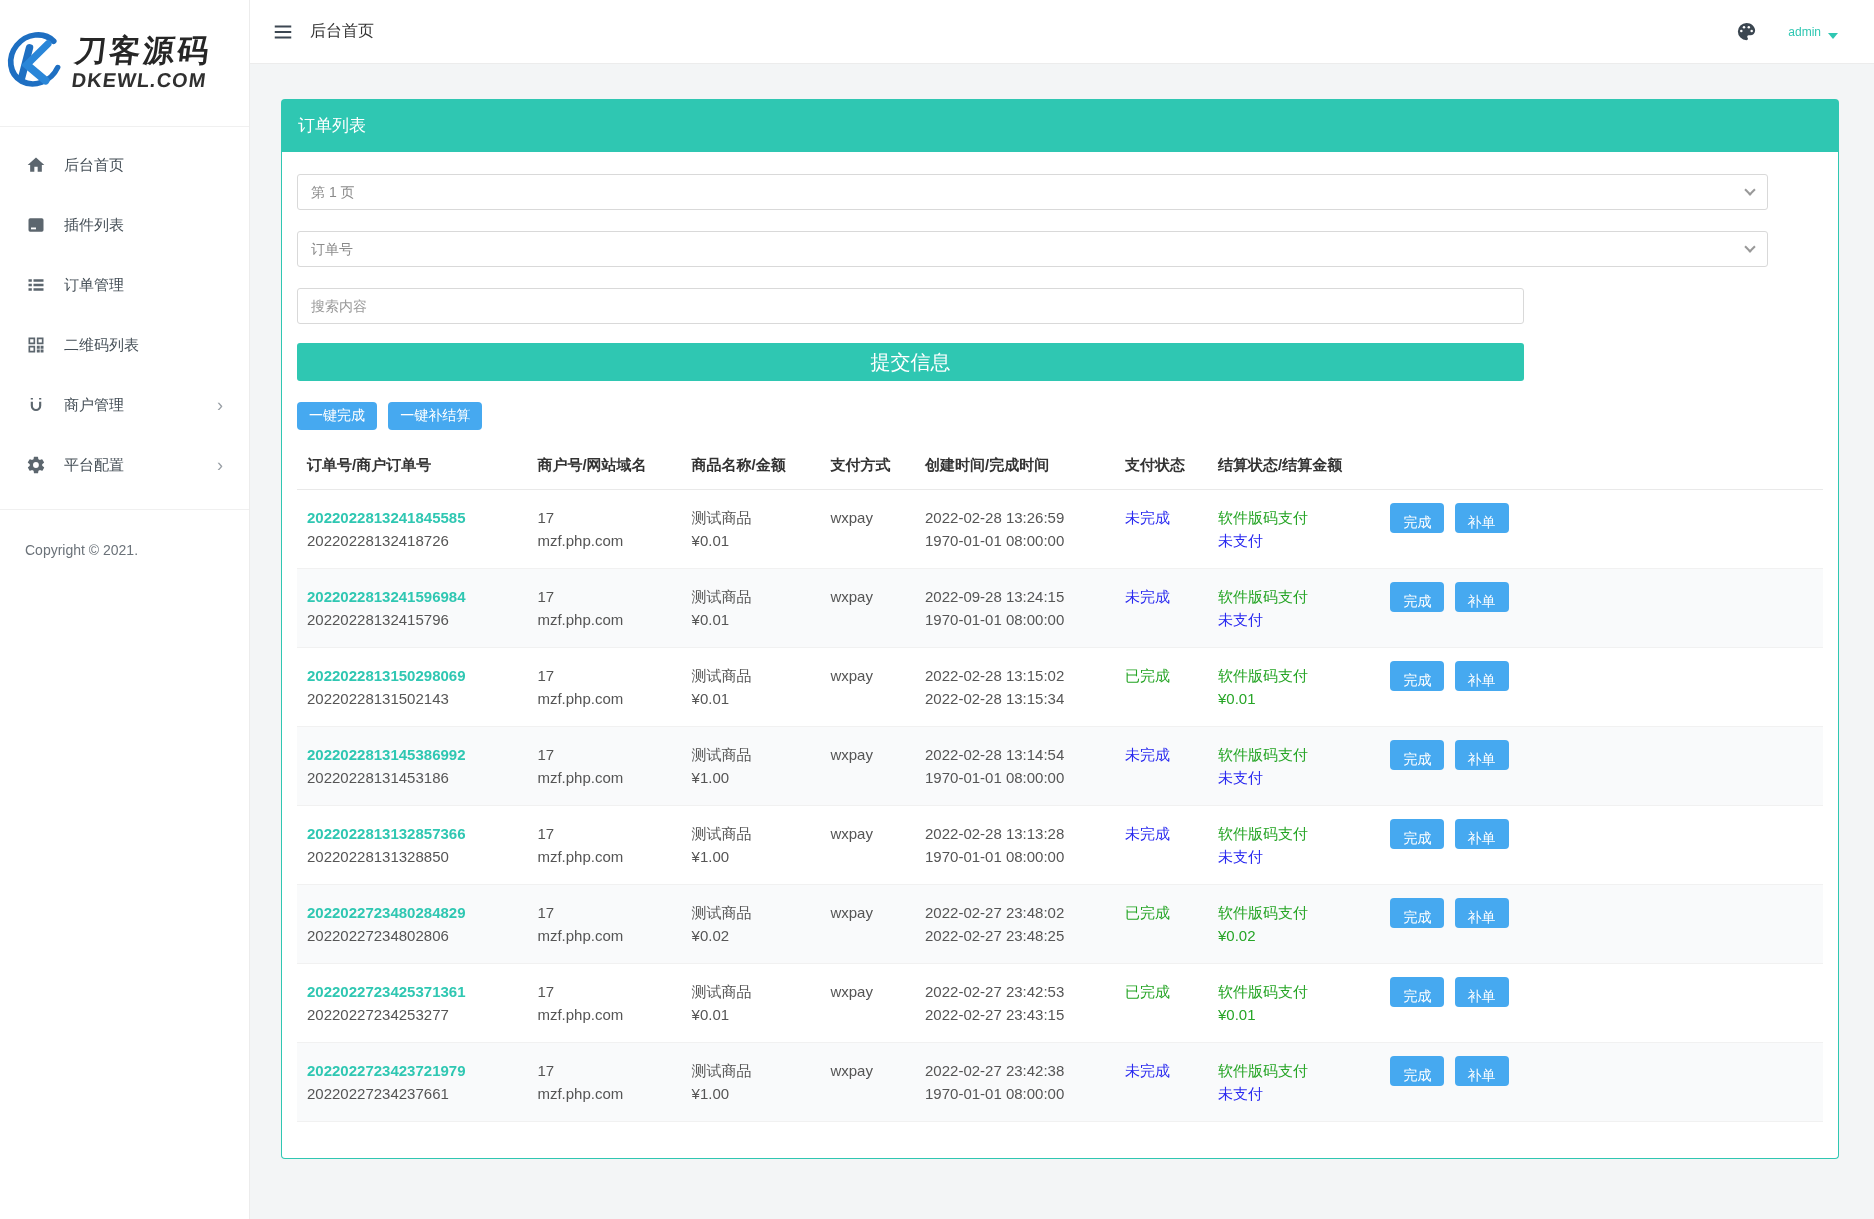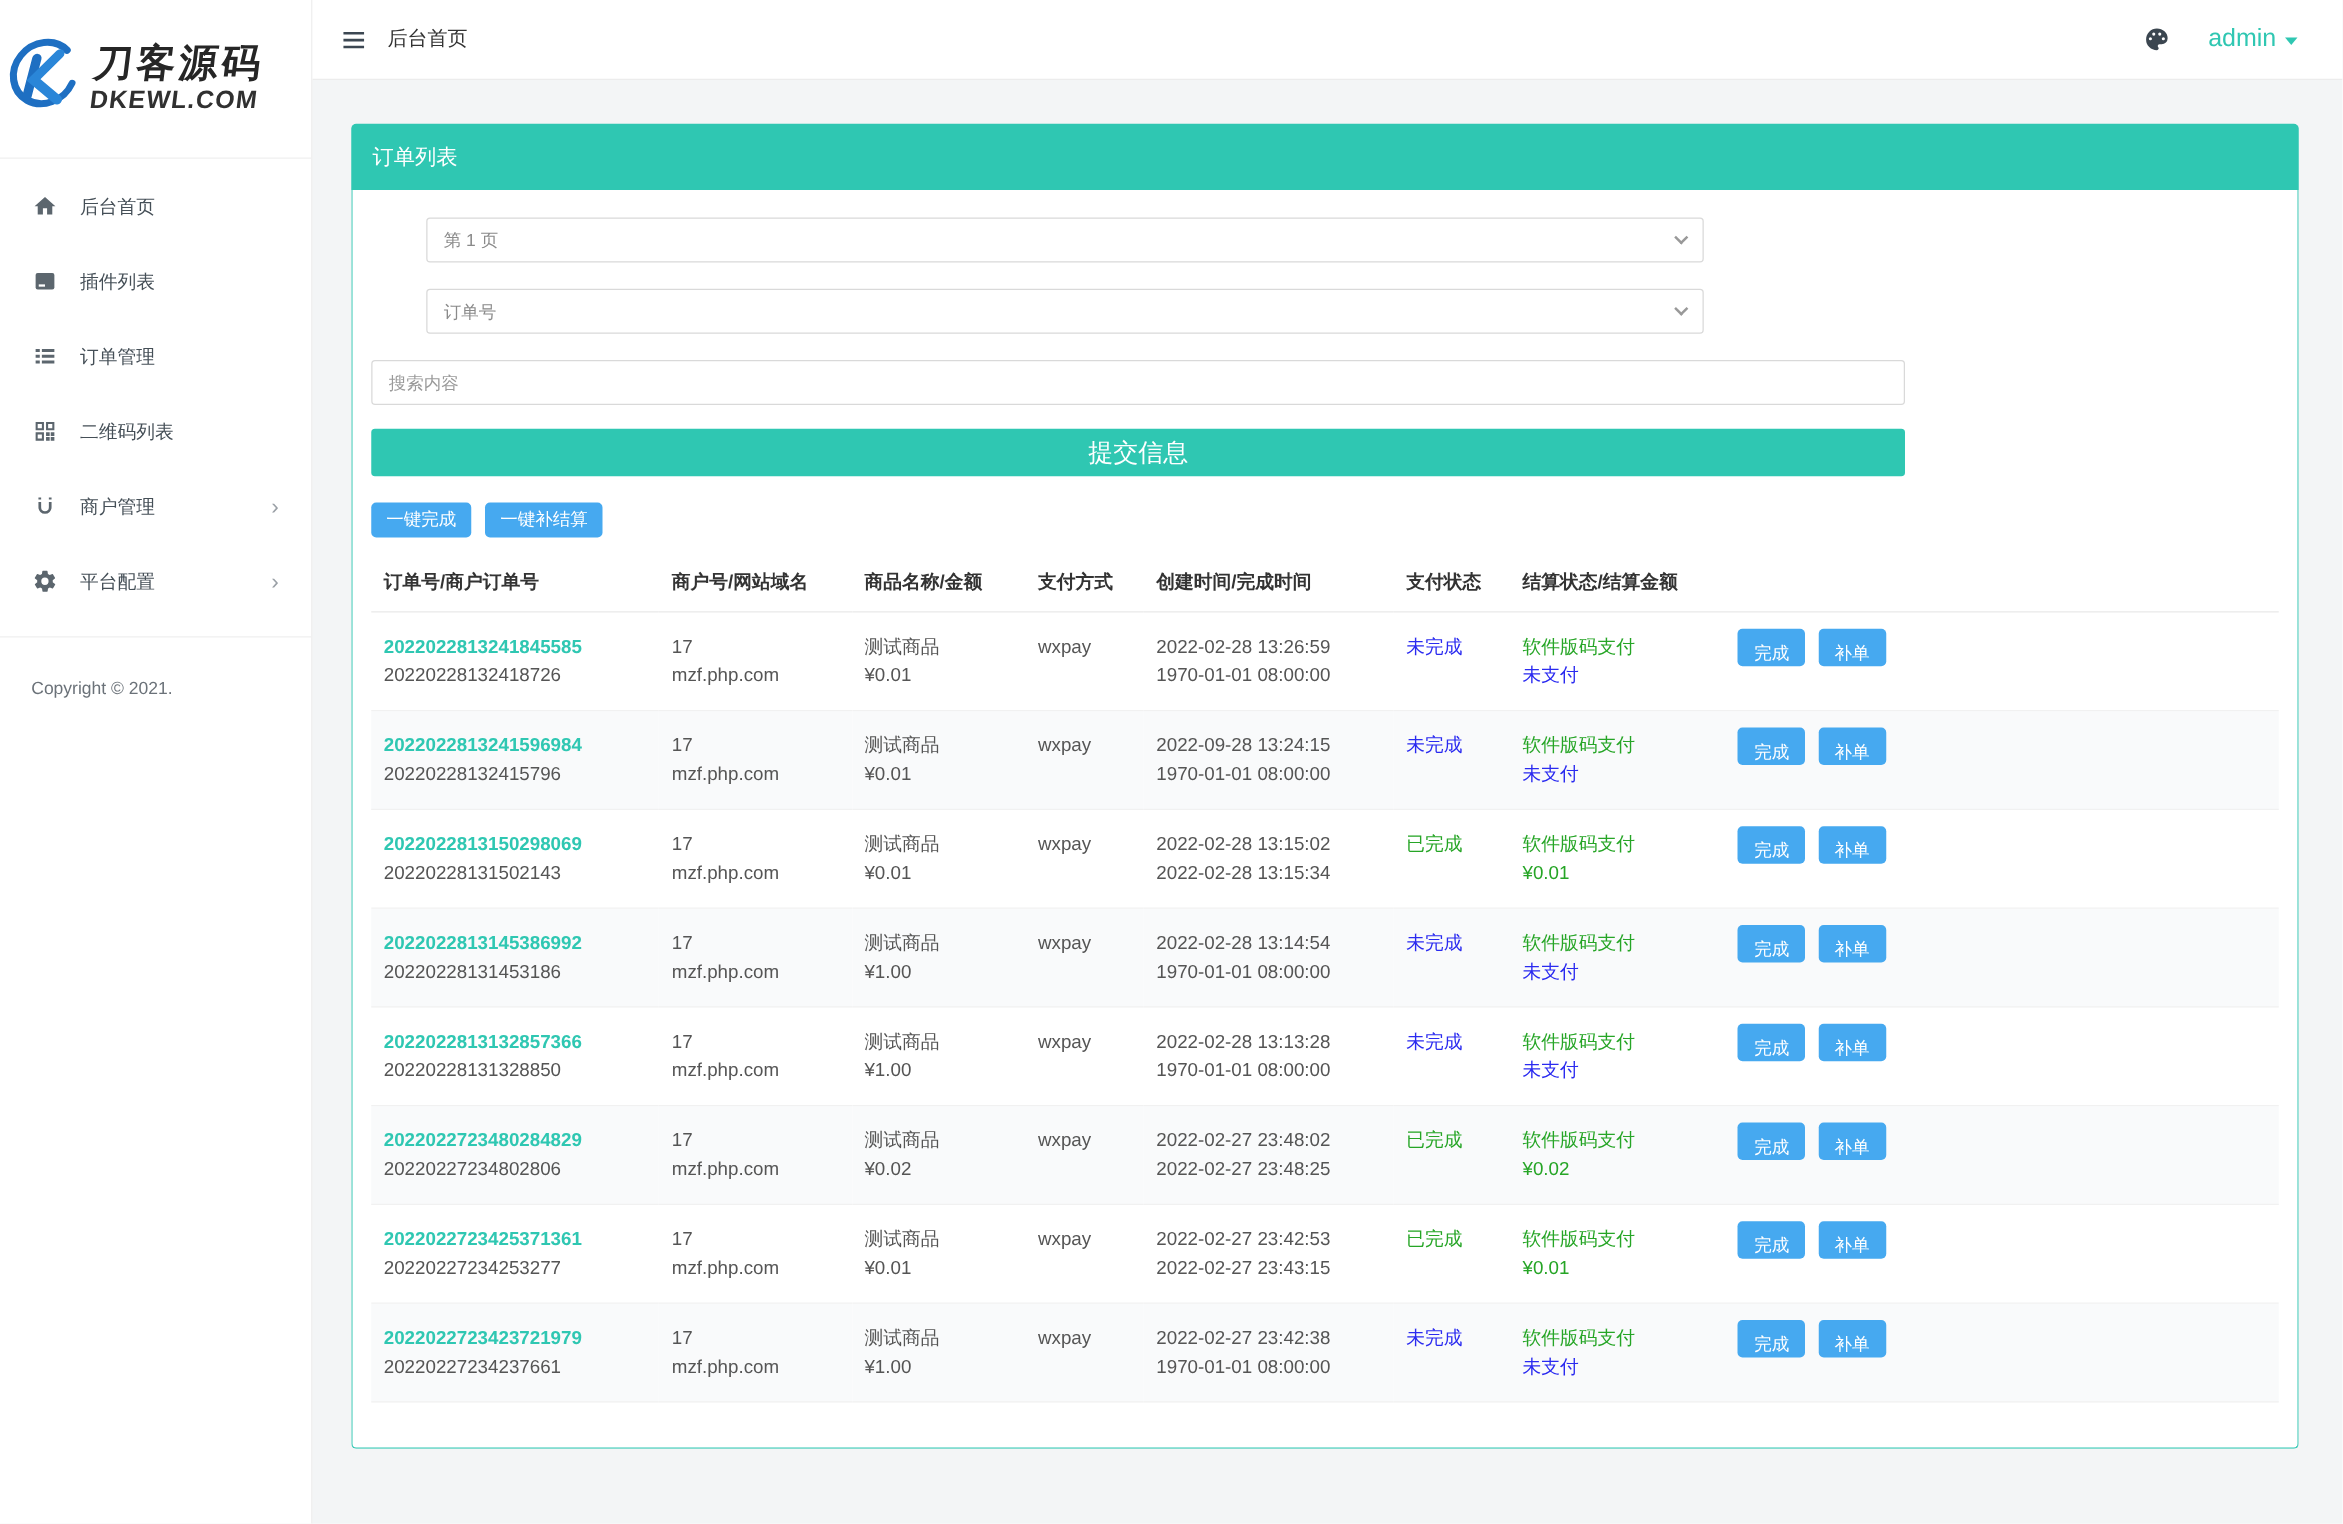--- a/index.html
+++ b/index.html
@@ -34,34 +34,34 @@
 
   
   .right{flex:1;display:flex;flex-direction:column;height:100%;}
   .topbar{height:64px;background:#fff;border-bottom:1px solid #ececec;display:flex;align-items:center;padding:0 36px 0 22px;}
   .hamburger{width:22px;height:22px;color:#3c4752;cursor:pointer;display:inline-flex;}
   .hamburger svg{width:22px;height:22px;}
   .topbar-title{margin-left:16px;font-size:16px;color:#333;}
   .topbar-spacer{flex:1;}
   .palette{width:23px;height:23px;color:#3b4650;cursor:pointer;display:inline-flex;margin-right:30px;}
   .palette svg{width:23px;height:23px;}
-  .user{display:flex;align-items:center;cursor:pointer;color:var(--teal);font-size:20px;}
+  .user{display:flex;align-items:flex-end;cursor:pointer;color:var(--teal);font-size:12px;}
   .caret{width:0;height:0;border-left:5px solid transparent;border-right:5px solid transparent;border-top:6px solid var(--teal);margin-left:7px;margin-top:2px;}
 
   
   .main{flex:1;padding:35px 35px 0 31px;overflow:hidden;}
   .panel{border-radius:4px;}
   .panel-header{background:var(--teal);color:#fff;font-size:17px;padding:15px 17px;border-radius:4px 4px 0 0;}
   .panel-body{background:#fff;border:1px solid var(--teal);border-top:none;padding:22px 15px 36px 15px;border-radius:0 0 4px 4px;}
 
   .form-control{display:block;height:36px;border:1px solid #d9d9d9;border-radius:3px;background:#fff;
     color:#8a8a8a;font-size:14px;padding:0 13px;outline:none;width:1227px;
     font-family:"Liberation Sans","DejaVu Sans",sans-serif;}
   input.form-control::placeholder{color:#9a9a9a;}
-  .select-wrap{position:relative;width:1022px;margin-bottom:21px;margin-left:44px;}
+  .select-wrap{position:relative;width:1471px;margin-bottom:21px;}
   .select-wrap select{width:100%;appearance:none;-webkit-appearance:none;cursor:pointer;}
   .sel-caret{position:absolute;right:14px;top:12px;width:8px;height:8px;border-right:2px solid #999;border-bottom:2px solid #999;transform:rotate(45deg);pointer-events:none;}
   .search-row{margin-bottom:19px;}
   .submit-btn{display:block;width:1227px;height:38px;background:var(--teal);border:none;border-radius:3px;
     color:#fff;font-size:20px;cursor:pointer;margin-bottom:21px;
     font-family:"Liberation Sans","DejaVu Sans",sans-serif;}
 
   .bulk-row{margin-bottom:12px;}
   .bulk-btn{background:var(--btn-blue);color:#fff;border:none;border-radius:4px;height:28px;padding:0 12px;
     font-size:14px;cursor:pointer;margin-right:7px;font-family:"Liberation Sans","DejaVu Sans",sans-serif;}

